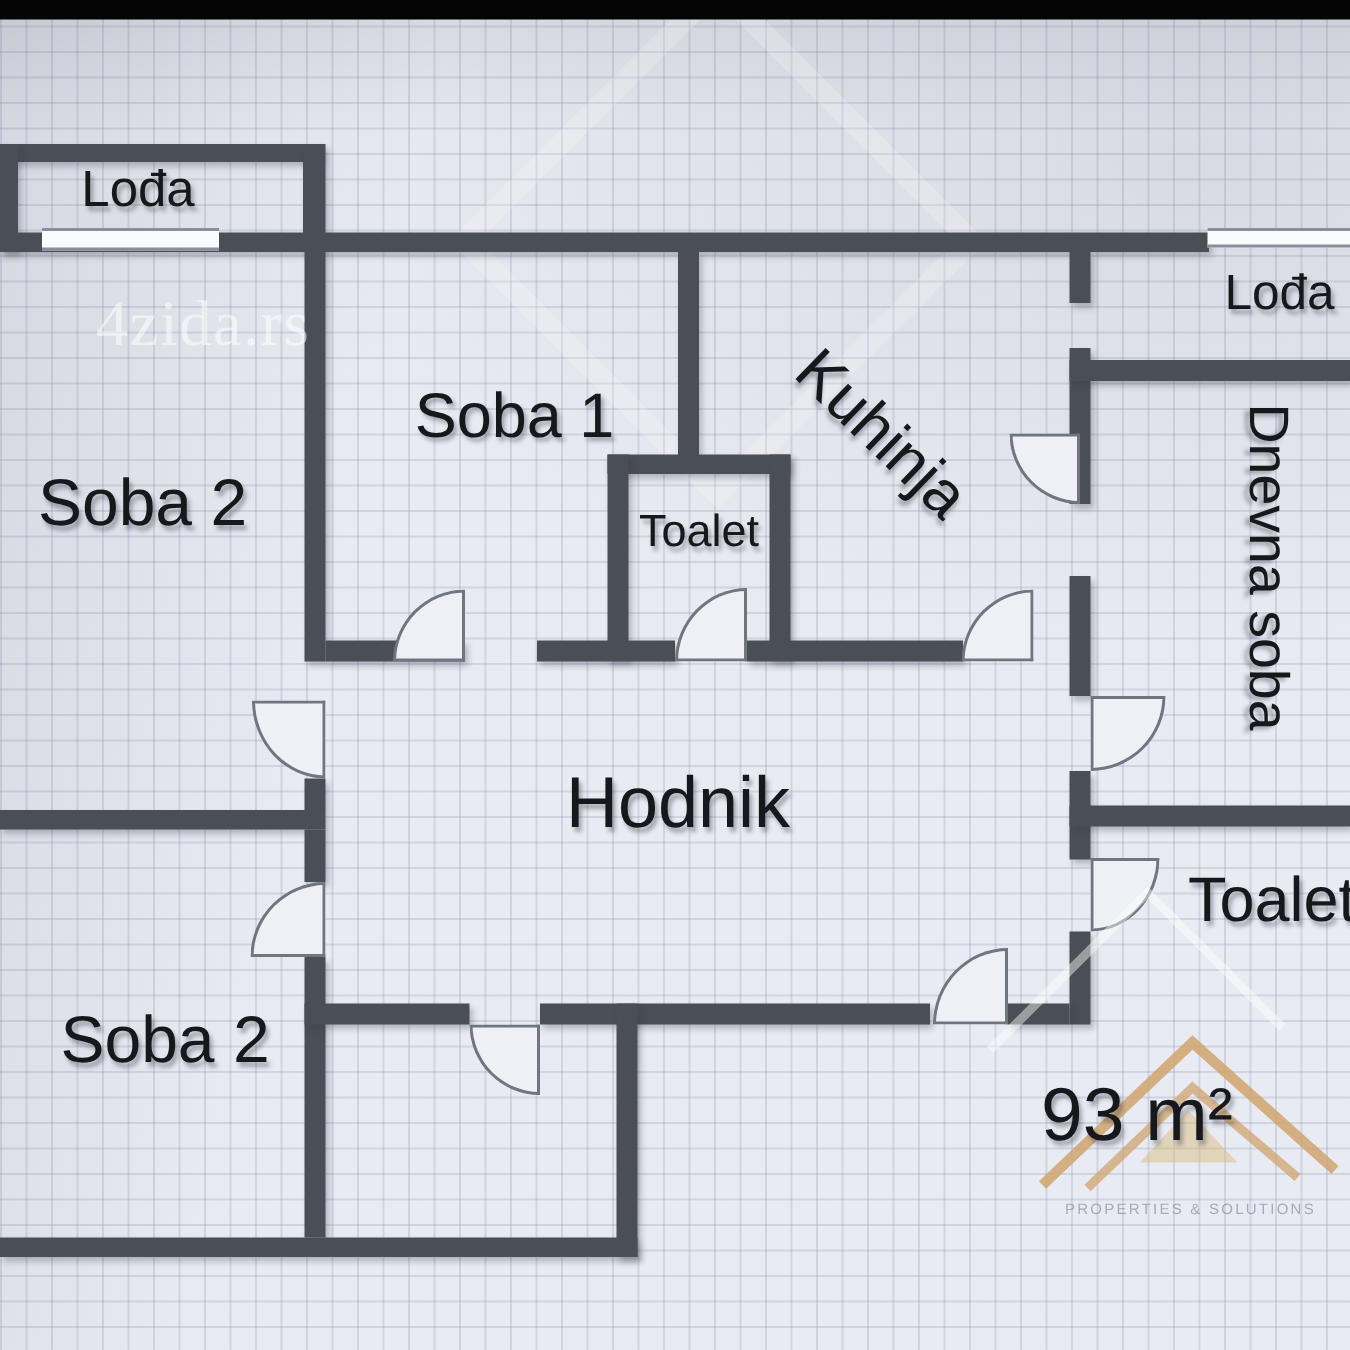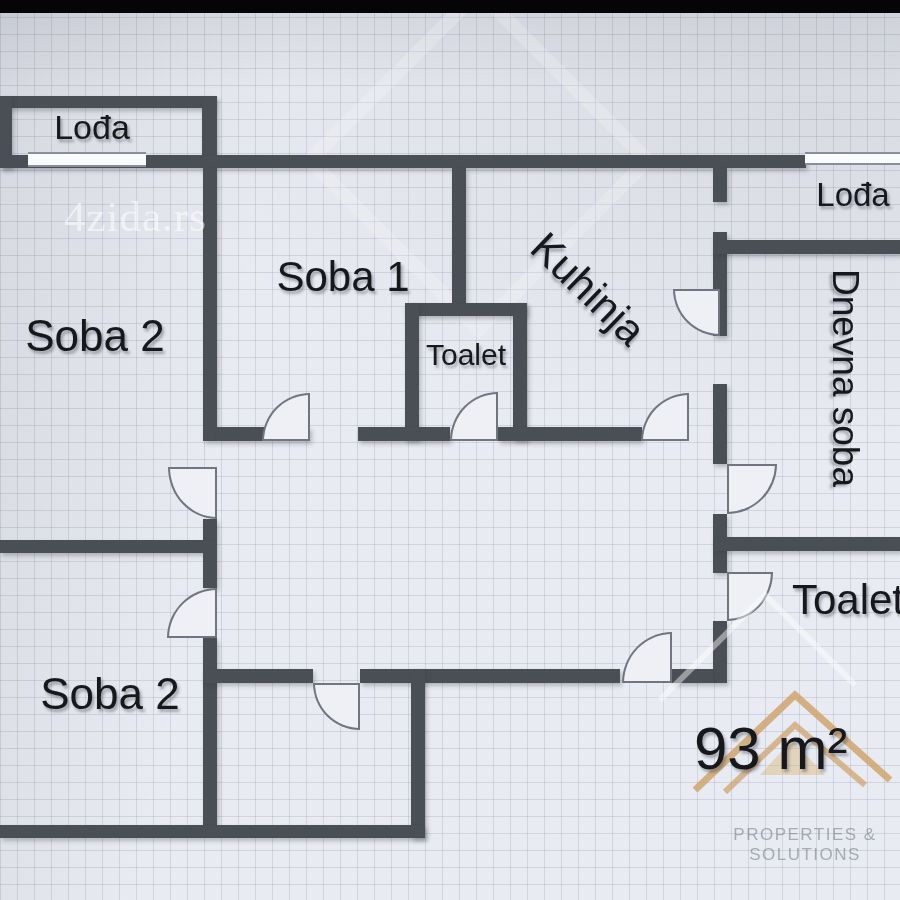--- a/index.html
+++ b/index.html
@@ -22,31 +22,31 @@
   .d.tl{border-radius:100% 0 0 0;}
   .d.bl{border-radius:0 0 0 100%;}
   .d.br{border-radius:0 0 100% 0;}
   .lbl{position:absolute;color:#17181b;white-space:nowrap;z-index:6;
        transform:translate(-50%,-50%);
        text-shadow:2px 3px 3px rgba(45,50,62,.38);}
   .lbl.rot{transform:translate(-50%,-50%) rotate(44deg);}
   .lbl.vert{writing-mode:vertical-rl;transform:translate(-50%,-50%);}
   .note{position:absolute;left:694px;top:720px;z-index:6;color:#17181b;
         text-shadow:2px 3px 3px rgba(45,50,62,.38);line-height:.95;}
-  .note .n1{font-size:60px;}
+  .note .n1{font-size:50px;}
   .note .n2{font-size:45px;margin-top:2px;}
   .note .n3{font-size:45px;margin-top:-2px;}
   .wm-portal{position:absolute;left:64px;top:192px;font-size:43px;letter-spacing:1px;
         color:rgba(255,255,255,.55);z-index:5;font-family:Liberation Serif, serif;}
   .wm-diamond{position:absolute;left:352px;top:34px;width:225px;height:225px;
         border:14px solid rgba(255,255,255,.20);transform:rotate(45deg);z-index:1;}
   .agency{position:absolute;left:620px;top:530px;width:280px;height:330px;z-index:5;pointer-events:none;}
   .agency-name{position:absolute;left:712px;top:797px;font-size:24px;letter-spacing:4px;
         color:rgba(95,100,112,.62);z-index:5;}
-  .agency-tag{position:absolute;left:710px;top:825px;font-size:17px;letter-spacing:1.5px;
+  .agency-tag{position:absolute;left:710px;top:801px;font-size:10px;letter-spacing:1.5px;
         color:rgba(110,116,128,.55);z-index:5;text-align:center;}
 </style>
 </head>
 <body>
 
 <div class="stage">
 
   <div class="topbar"></div>
 
   <div class="wm-diamond"></div>
@@ -104,20 +104,21 @@
   <div class="d bl" style="left:168px;top:467px;width:49px;height:52px"></div>
   <div class="d tl" style="left:167px;top:588px;width:50px;height:50px"></div>
 
   <div class="lbl" style="left:92px;top:127px;font-size:34px">Lođa</div>
   <div class="lbl" style="left:343px;top:277px;font-size:42px">Soba 1</div>
   <div class="lbl" style="left:95px;top:336px;font-size:44px">Soba 2</div>
   <div class="lbl" style="left:466px;top:355px;font-size:30px">Toalet</div>
   <div class="lbl rot" style="left:588px;top:289px;font-size:42px">Kuhinja</div>
   <div class="lbl" style="left:853px;top:195px;font-size:33px">Lođa</div>
   <div class="lbl vert" style="left:845px;top:378px;font-size:37px">Dnevna soba</div>
+  <div class="lbl" style="left:452px;top:536px;font-size:48px">Hodnik</div>
   <div class="lbl" style="left:848px;top:600px;font-size:42px">Toalet</div>
   <div class="lbl" style="left:110px;top:694px;font-size:44px">Soba 2</div>
 
   <div class="note">
     <div class="n1">93 m²</div>
   </div>
 
   <svg class="agency" width="280" height="330" viewBox="0 0 280 330">
     <polyline points="40,170 145,65 235,155" fill="none" stroke="rgba(255,255,255,0.45)" stroke-width="6"></polyline>
     <polygon points="140,245 205,245 172,210" fill="rgba(215,185,120,0.45)"></polygon>

